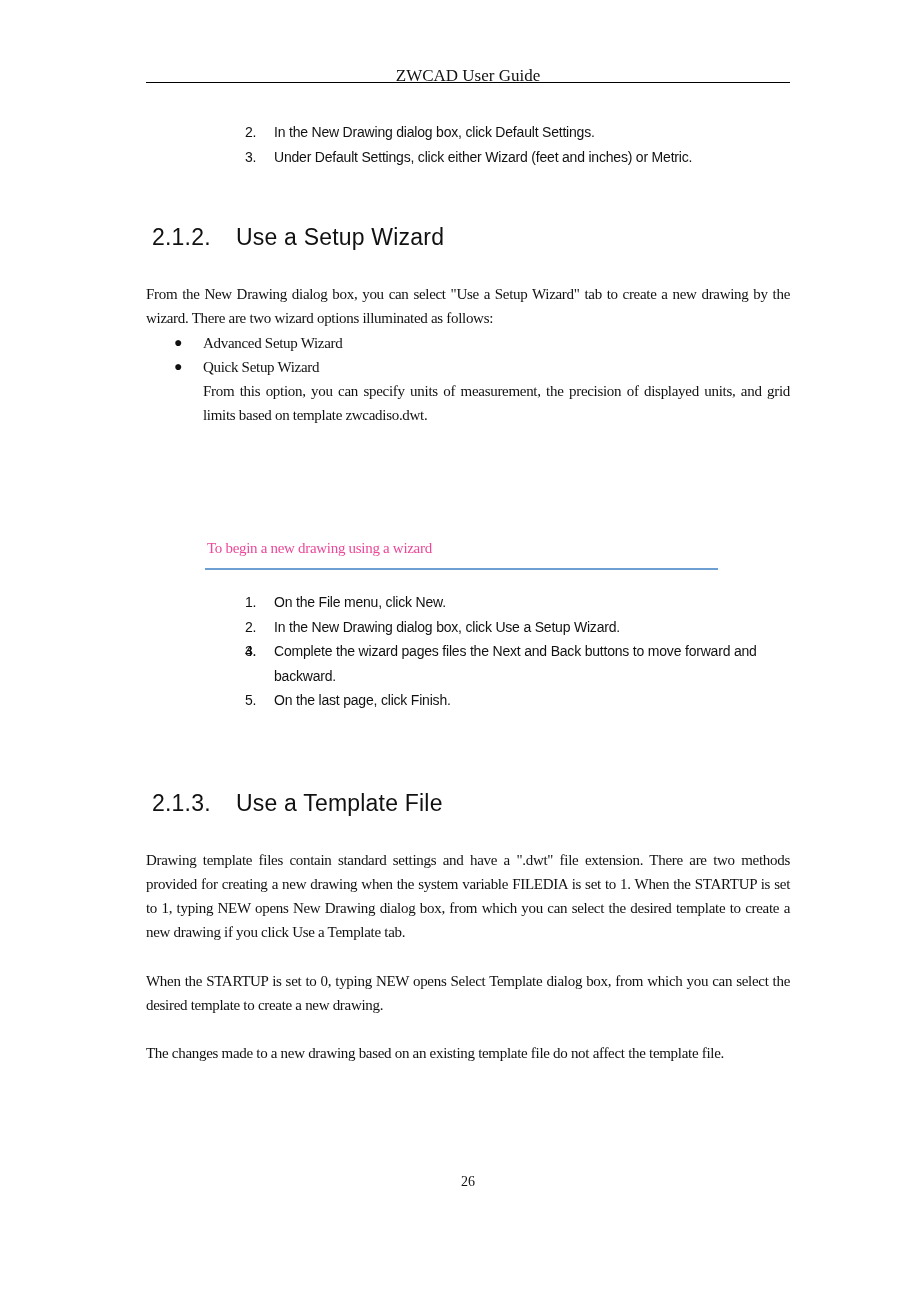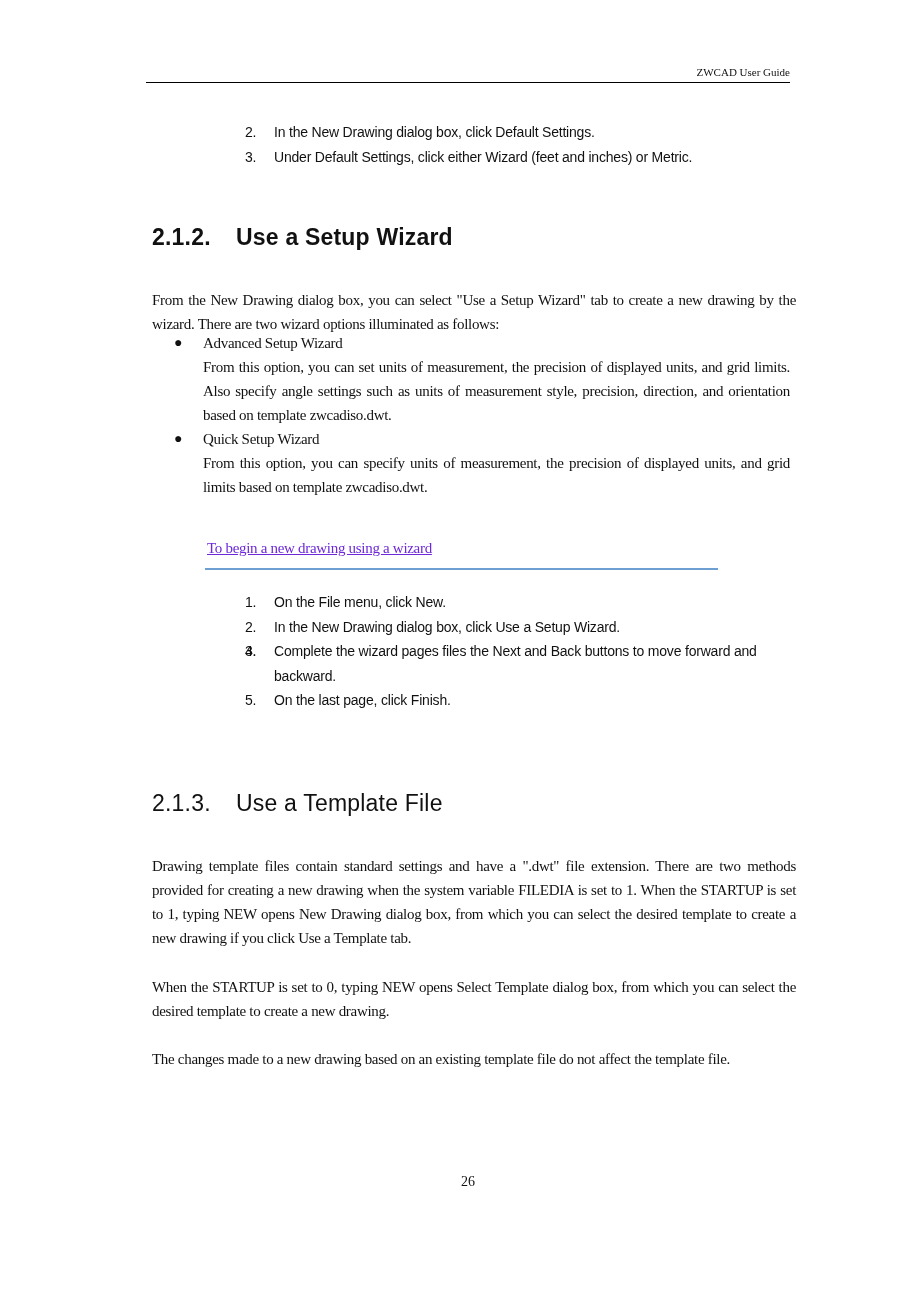--- a/index.html
+++ b/index.html
@@ -1,30 +1,30 @@
 <!DOCTYPE html>
 <html><head>
 <meta charset="utf-8">
 <style>
   html, body { margin: 0; padding: 0; background: #ffffff; }
   body { width: 920px; height: 1300px; position: relative; overflow: hidden; color: #111; }
   .serif { font-family: "Liberation Serif", "DejaVu Serif", serif; }
   .sans { font-family: "Liberation Sans", "DejaVu Sans", sans-serif; }
 
-  .header-title { position: absolute; left: 146px; width: 644px; top: 66px; text-align: right; font-size: 11px; }
+  .header-title { position: absolute; left: 146px; width: 644px; top: 66px; text-align: center; font-size: 17px; }
   .header-rule { position: absolute; left: 146px; width: 644px; top: 82px; height: 0; border-top: 1.5px solid #000; }
 
   .step-list { position: absolute; margin: 0; padding: 0; list-style: none; font-size: 14px; letter-spacing: -0.2px; }
   .step-list li { position: relative; padding-left: 29px; line-height: 24.5px; }
   .step-list .num { position: absolute; left: 0; top: 0; }
 
   .heading { position: absolute; left: 152px; font-size: 23px; letter-spacing: 0.2px; }
   .heading .hnum { display: inline-block; width: 84px; }
 
-  .para { position: absolute; left: 146px; width: 644px; font-size: 15px; line-height: 24px; text-align: justify; letter-spacing: -0.3px; margin: 6px; }
+  .para { position: absolute; left: 146px; width: 644px; font-size: 15px; line-height: 24px; text-align: justify; letter-spacing: -0.3px; margin: 0; }
 
   .bullets { position: absolute; left: 170px; width: 620px; top: 331px; margin: 0; padding: 0; list-style: none; font-size: 15px; line-height: 24px; letter-spacing: -0.3px; }
   .bullets li { position: relative; padding-left: 33px; }
   .bullets .dot { position: absolute; left: 4px; top: 0; font-size: 14px; }
   .bullets .desc { display: block; text-align: justify; }
 
   .proc-title { position: absolute; left: 207px; top: 540px; font-size: 15px; letter-spacing: -0.3px; }
   .proc-rule { position: absolute; left: 205px; width: 513px; top: 568px; height: 0; border-top: 2px solid #6e9fd2; }
 
   .page-num { position: absolute; left: 0; width: 936px; top: 1174px; text-align: center; font-size: 14px; }
@@ -40,40 +40,39 @@
   <li>
     <span class="num">2.</span>
     <span>In the New Drawing dialog box, click Default Settings.</span>
   </li>
   <li>
     <span class="num">3.</span>
     <span>Under Default Settings, click either Wizard (feet and inches) or Metric.</span>
   </li>
 </ol>
 
-<div class="heading sans" style="top:224px;font-weight:bold;">
+<div class="heading sans" style="top:224px;">
   <span class="hnum">2.1.2.</span><span>Use a Setup Wizard</span>
 </div>
 
 <p class="para serif" style="top:282px;">From the New Drawing dialog box, you can select "Use a Setup Wizard" tab to create a new drawing by the wizard. There are two wizard options illuminated as follows:</p>
 
 <ul class="bullets serif">
   <li>
     <span class="dot">●</span>
     <span>Advanced Setup Wizard</span>
-    <span class="desc">From this option, you can set units of measurement, the precision of displayed units, and grid limits. Also specify angle settings such as units of measurement style, precision, direction, and orientation based on template zwcadiso.dwt.</span>
   </li>
   <li>
     <span class="dot">●</span>
     <span>Quick Setup Wizard</span>
     <span class="desc">From this option, you can specify units of measurement, the precision of displayed units, and grid limits based on template zwcadiso.dwt.</span>
   </li>
 </ul>
 
-<div class="proc-title serif" style="color:#6d28d9;text-decoration:underline;">To begin a new drawing using a wizard</div>
+<div class="proc-title serif" style="color:#ec4899;">To begin a new drawing using a wizard</div>
 <div class="proc-rule"></div>
 
 <ol class="step-list sans" id="proc-steps" style="left:245px; top:590px; width:545px;">
   <li>
     <span class="num">1.</span>
     <span><span>On the </span><b>File</b><span> menu, click </span><b>New</b><span>.</span></span>
   </li>
   <li>
     <span class="num">2.</span>
     <span><span>In the </span><b>New Drawing</b><span> dialog box, click </span><b>Use a Setup Wizard</b><span>.</span></span>

